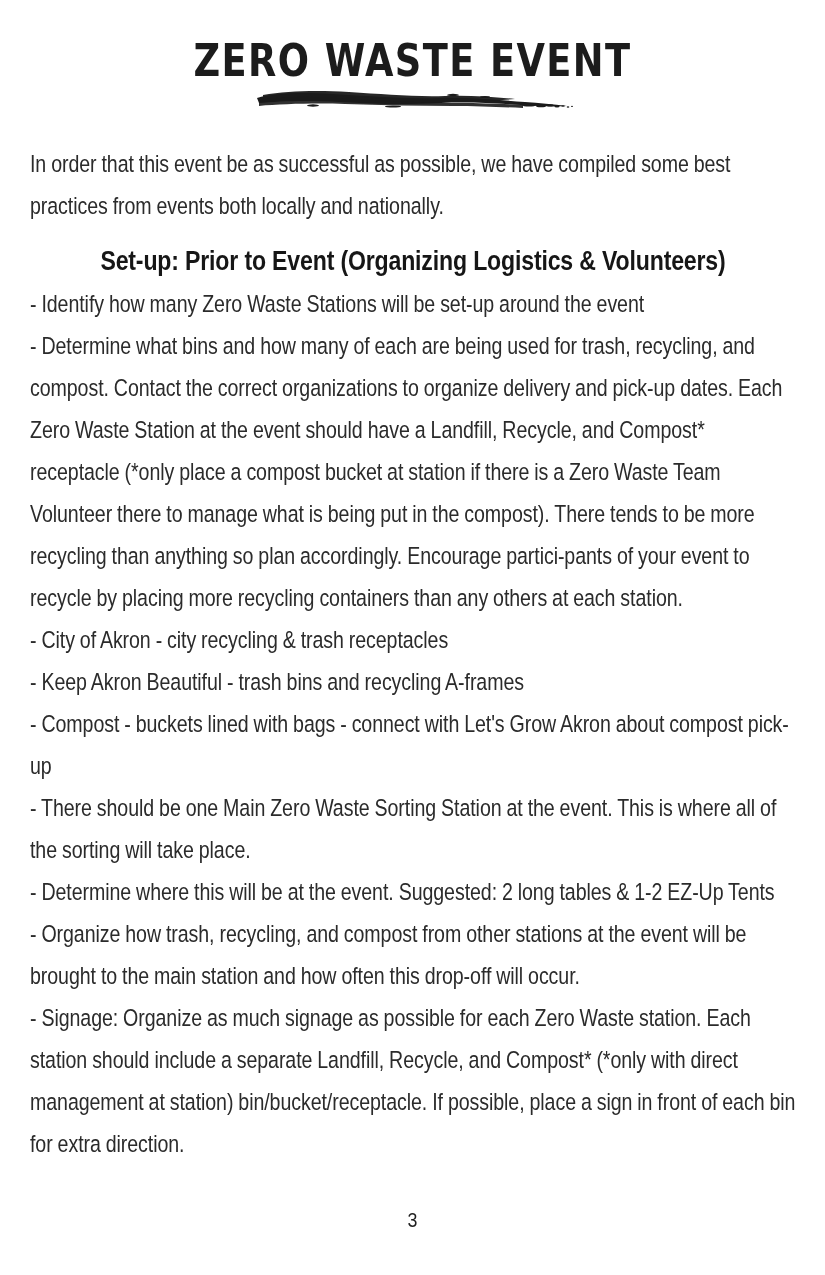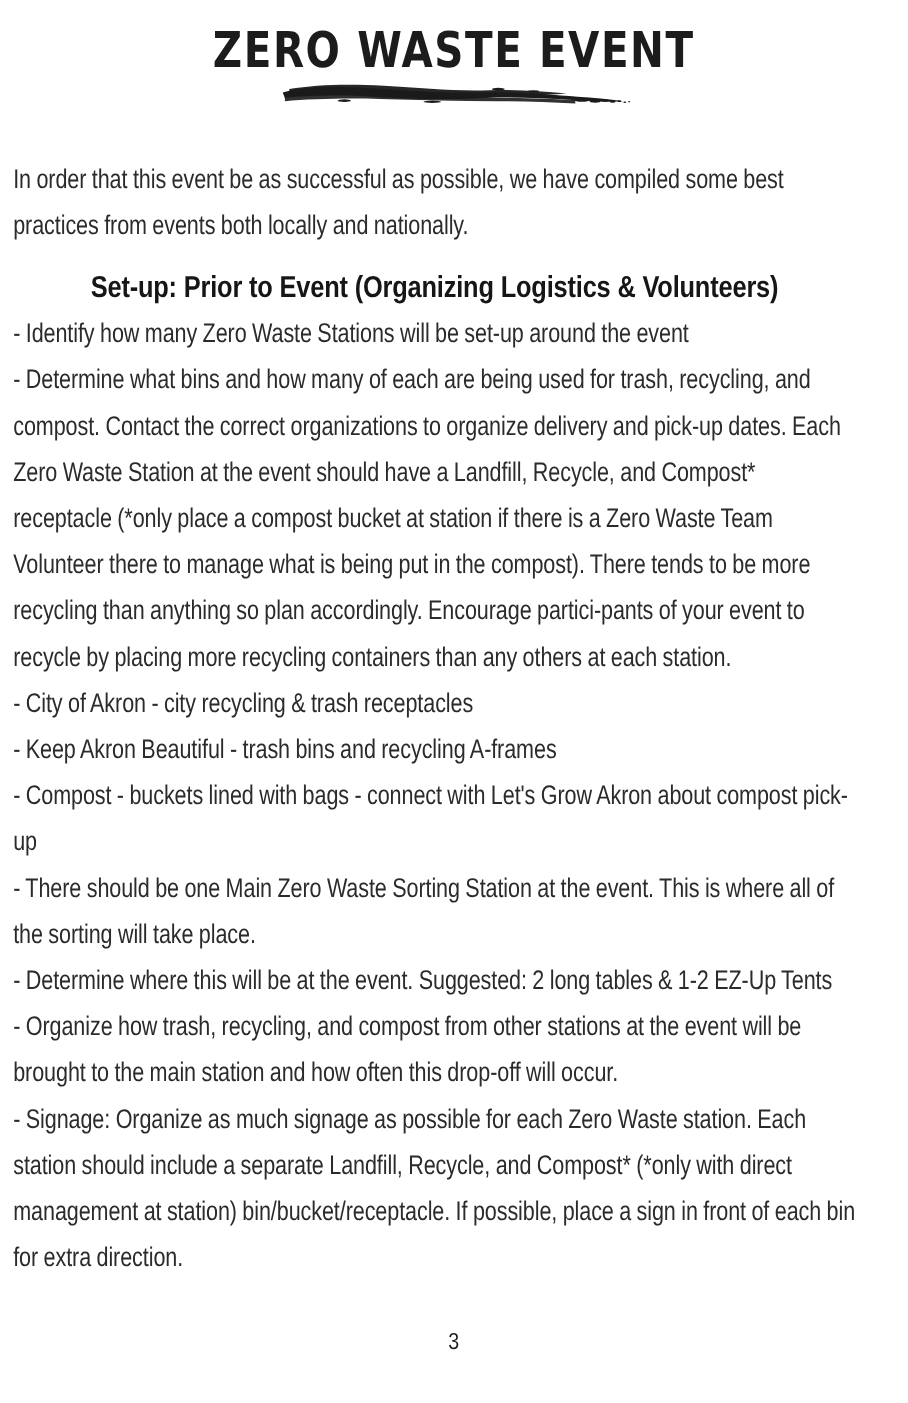--- a/index.html
+++ b/index.html
@@ -17,21 +17,21 @@
 
   .page {
     position: absolute;
     inset: 0;
     background: #ffffff;
   }
 
   
   .title-block {
     position: absolute;
-    top: 24px;
+    top: 38px;
     left: 0;
     width: 825px;
     text-align: center;
   }
   .doc-title {
     font-family: "DejaVu Sans", sans-serif;
     font-weight: bold;
     font-size: 40px;
     letter-spacing: 1.5px;
     color: #1c1c1c;
@@ -45,21 +45,21 @@
     display: block;
     margin: 10px auto 0 auto;
     width: 320px;
     height: 26px;
   }
 
   
   .content {
     position: absolute;
     top: 143px;
-    left: 12px;
+    left: 30px;
     width: 766px;
   }
   .para {
     font-family: "Liberation Sans Narrow", "Liberation Sans", sans-serif;
     font-size: 24.5px;
     line-height: 42px;
     color: #2b2b2b;
     margin: 0;
     letter-spacing: -0.1px;
     transform: scaleX(0.80);

